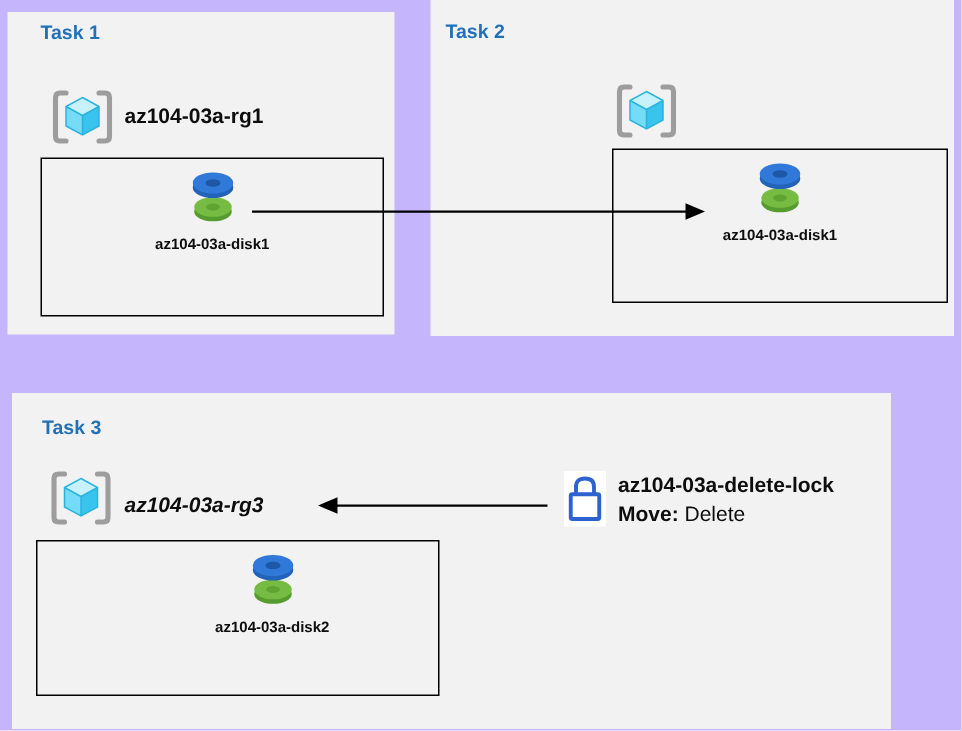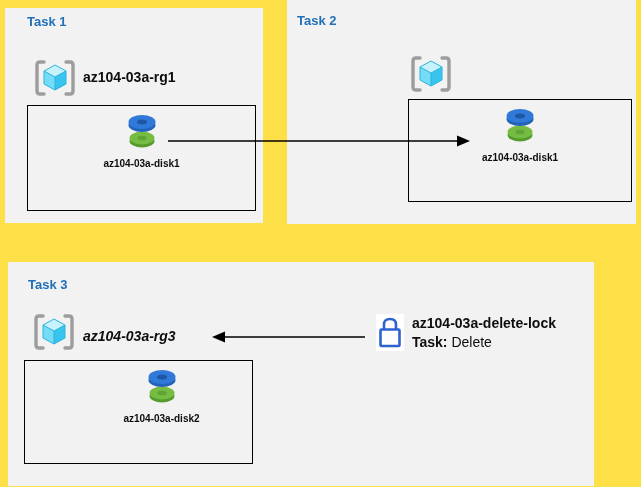--- a/index.html
+++ b/index.html
@@ -1,17 +1,17 @@
 <!DOCTYPE html>
 <html><head>
 <meta charset="utf-8">
 <style>
   html,body{margin:0;padding:0;background:#ffffff;}
   .stage{
-    position:relative;width:641px;height:487px;background:#fde047;overflow:hidden;
+    position:relative;width:641px;height:487px;background:#c4b5fd;overflow:hidden;
     font-family:"Liberation Sans","DejaVu Sans",sans-serif;color:#0d0d0d;
   }
   .panel{position:absolute;background:#F2F2F2;}
   .panel-1{left:5px;top:8px;width:258px;height:215px;}
   .panel-2{left:287px;top:0px;width:349px;height:224px;text-align:right;}
   .panel-3{left:8px;top:262px;width:586px;height:224px;}
   .task-title{
     position:absolute;margin:0;font-size:13px;font-weight:700;color:#2170B8;
   }
   .p1-title{left:22px;top:6px;}
@@ -26,21 +26,21 @@
   }
   .p1-rg-label{left:78px;top:61px;}
   .p2-rg-label{left:167px;top:64px;}
   .p3-rg-label{left:75px;top:66px;font-style:italic;}
   .resource-box{
     position:absolute;border:1.5px solid #000;box-sizing:border-box;
     display:flex;flex-direction:column;align-items:center;
   }
   .p1-box{left:22px;top:97px;width:229px;height:106px;}
   .p2-box{left:121px;top:99px;width:224px;height:103px;}
-  .p3-box{left:16px;top:98px;width:229px;height:104px;padding-left:46px;}
+  .p3-box{left:16px;top:98px;width:269px;height:104px;padding-left:46px;}
   .disk-icon{width:40px;height:40px;margin-top:6px;}
   .disk-label{font-size:10px;font-weight:700;margin-top:6px;white-space:nowrap;}
   .move-label{
     position:absolute;left:281px;top:117px;font-size:15px;font-weight:700;white-space:nowrap;
   }
   .lock-chip{
     position:absolute;left:368px;top:52px;width:28px;height:37px;background:#ffffff;
     display:flex;align-items:center;justify-content:center;
   }
   .lock-text{position:absolute;left:404px;top:53px;}
@@ -133,21 +133,21 @@
     </div>
 
     <div class="lock-chip">
       <svg width="24" height="33" viewBox="0 0 24 33">
         <path d="M6,14 V8.5 Q6,3 12,3 Q18,3 18,8.5 V14" fill="none" stroke="#2E62D0" stroke-width="2.6"></path>
         <rect x="2.5" y="13.5" width="19" height="16.5" rx="1" fill="#ffffff" stroke="#2E62D0" stroke-width="2.6"></rect>
       </svg>
     </div>
     <div class="lock-text">
       <div class="lock-name">az104-03a-delete-lock</div>
-      <div class="lock-type"><span class="tlabel">Task:</span> <span>Delete</span></div>
+      <div class="lock-type"><span class="tlabel">Move:</span> <span>Delete</span></div>
     </div>
   </section>
 
   <svg class="arrow-overlay" viewBox="0 0 641 487">
     <g>
       <line x1="168" y1="141" x2="459" y2="141" stroke="#000000" stroke-width="1.5"></line>
       <polygon points="470,141 457,135.5 457,146.5" fill="#000000"></polygon>
     </g>
     <g>
       <line x1="365" y1="337" x2="223" y2="337" stroke="#000000" stroke-width="1.5"></line>

